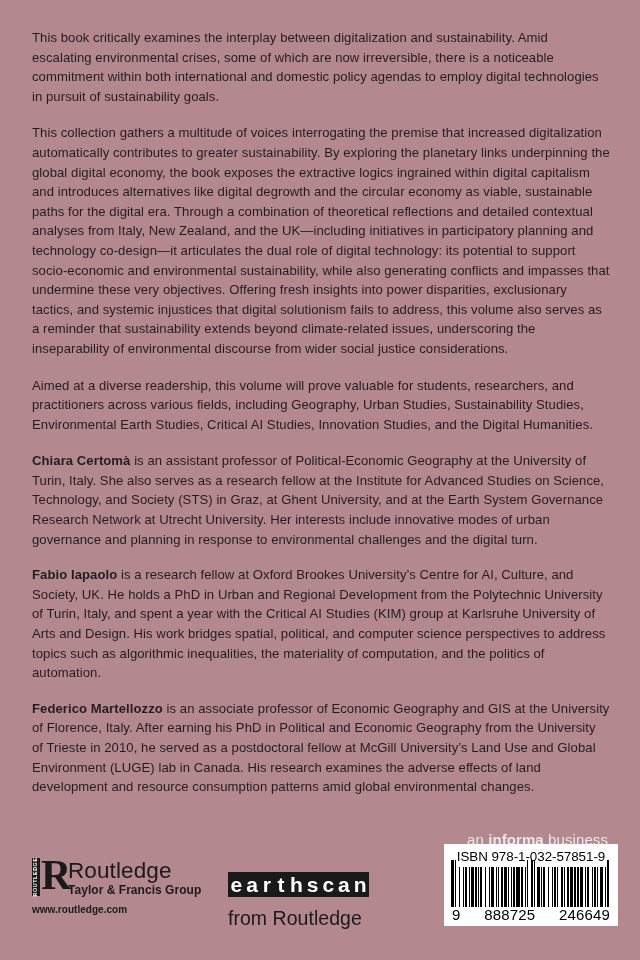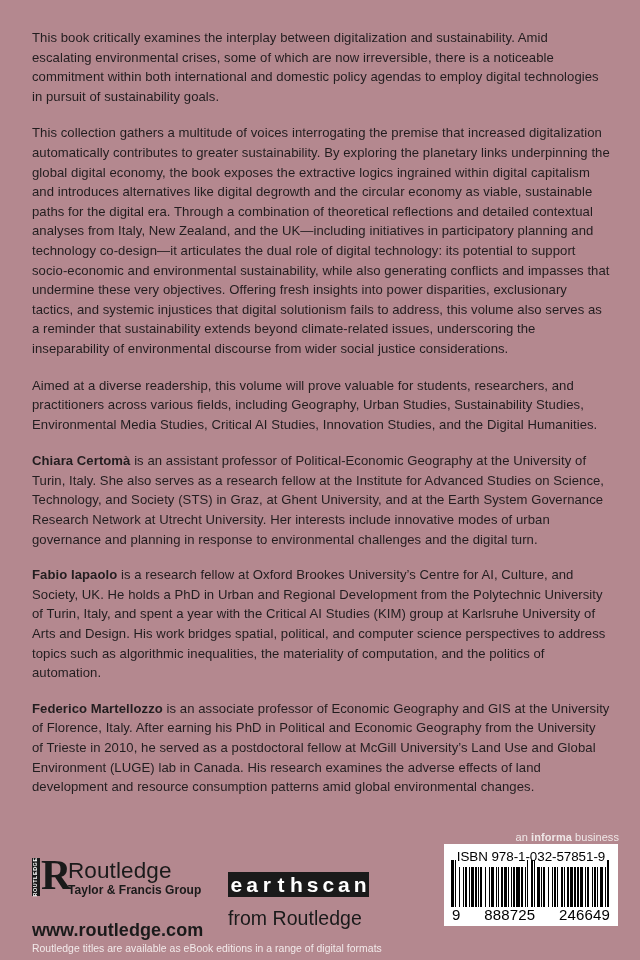--- a/index.html
+++ b/index.html
@@ -123,24 +123,24 @@
   }
   .r-tagline {
     font-size: 12px;
     line-height: 15px;
     font-weight: bold;
     color: #1a1a1a;
     margin-top: 1px;
     letter-spacing: 0.003em;
   }
   .r-url {
-    font-size: 18px;
+    font-size: 10px;
     font-weight: bold;
     color: #1a1a1a;
-    margin-top: 22px;
+    margin-top: 6px;
     letter-spacing: 0.003em;
   }
   .ebook-note {
     position: absolute;
     left: 32px;
     top: 143px;
     font-size: 10.4px;
     color: #f2eaea;
     letter-spacing: 0.004em;
     white-space: nowrap;
@@ -175,23 +175,23 @@
     font-size: 19.5px;
     line-height: 22px;
     color: #1a1a1a;
     margin-top: 10px;
     letter-spacing: 0.002em;
   }
 
   
   .informa {
     position: absolute;
-    right: 21px;
+    right: 32px;
     top: 31px;
-    font-size: 11px;
+    font-size: 15px;
     color: #efe7e7;
     letter-spacing: 0.006em;
     white-space: nowrap;
   }
   .informa b { font-weight: bold; }
 
   .barcode-box {
     position: absolute;
     left: 444px;
     top: 44px;
@@ -237,21 +237,21 @@
   .bc-digits span { white-space: pre; }
 </style>
 </head>
 <body>
 
 <div class="cover">
 
   <div class="blurb">
     <p class="para">This book critically examines the interplay between digitalization and sustainability. Amid escalating environmental crises, some of which are now irreversible, there is a noticeable commitment within both international and domestic policy agendas to employ digital technologies in pursuit of sustainability goals.</p>
     <p class="para">This collection gathers a multitude of voices interrogating the premise that increased digitalization automatically contributes to greater sustainability. By exploring the planetary links underpinning the global digital economy, the book exposes the extractive logics ingrained within digital capitalism and introduces alternatives like digital degrowth and the circular economy as viable, sustainable paths for the digital era. Through a combination of theoretical reflections and detailed contextual analyses from Italy, New Zealand, and the UK—including initiatives in participatory planning and technology co-design—it articulates the dual role of digital technology: its potential to support socio-economic and environmental sustainability, while also generating conflicts and impasses that undermine these very objectives. Offering fresh insights into power disparities, exclusionary tactics, and systemic injustices that digital solutionism fails to address, this volume also serves as a reminder that sustainability extends beyond climate-related issues, underscoring the inseparability of environmental discourse from wider social justice considerations.</p>
-    <p class="para">Aimed at a diverse readership, this volume will prove valuable for students, researchers, and practitioners across various fields, including Geography, Urban Studies, Sustainability Studies, Environmental Media Studies, Critical AI Studies, Innovation Studies, and the Digital Humanities.</p>
+    <p class="para">Aimed at a diverse readership, this volume will prove valuable for students, researchers, and practitioners across various fields, including Geography, Urban Studies, Sustainability Studies, Environmental Earth Studies, Critical AI Studies, Innovation Studies, and the Digital Humanities.</p>
 
     <div class="bios">
       <p class="bio"><span class="who">Chiara Certomà</span><span> is an assistant professor of Political-Economic Geography at the University of Turin, Italy. She also serves as a research fellow at the Institute for Advanced Studies on Science, Technology, and Society (STS) in Graz, at Ghent University, and at the Earth System Governance Research Network at Utrecht University. Her interests include innovative modes of urban governance and planning in response to environmental challenges and the digital turn.</span></p>
       <p class="bio"><span class="who">Fabio Iapaolo</span><span> is a research fellow at Oxford Brookes University’s Centre for AI, Culture, and Society, UK. He holds a PhD in Urban and Regional Development from the Polytechnic University of Turin, Italy, and spent a year with the Critical AI Studies (KIM) group at Karlsruhe University of Arts and Design. His work bridges spatial, political, and computer science perspectives to address topics such as algorithmic inequalities, the materiality of computation, and the politics of automation.</span></p>
       <p class="bio"><span class="who">Federico Martellozzo</span><span> is an associate professor of Economic Geography and GIS at the University of Florence, Italy. After earning his PhD in Political and Economic Geography from the University of Trieste in 2010, he served as a postdoctoral fellow at McGill University’s Land Use and Global Environment (LUGE) lab in Canada. His research examines the adverse effects of land development and resource consumption patterns amid global environmental changes.</span></p>
     </div>
   </div>
 
   <div class="footer">
 
@@ -264,21 +264,20 @@
           <div class="r-glyph">R</div>
         </div>
         <div class="r-words">
           <div class="r-name">Routledge</div>
           <div class="r-tagline">Taylor &amp; Francis Group</div>
         </div>
       </div>
       <div class="r-url">www.routledge.com</div>
     </div>
 
-    <div class="ebook-note">Routledge titles are available as eBook editions in a range of digital formats</div>
 
     <div class="earthscan-block">
       <div class="es-word">
         <i>e</i>
         <i>a</i>
         <i>r</i>
         <i>t</i>
         <i>h</i>
         <i>s</i>
         <i>c</i>

